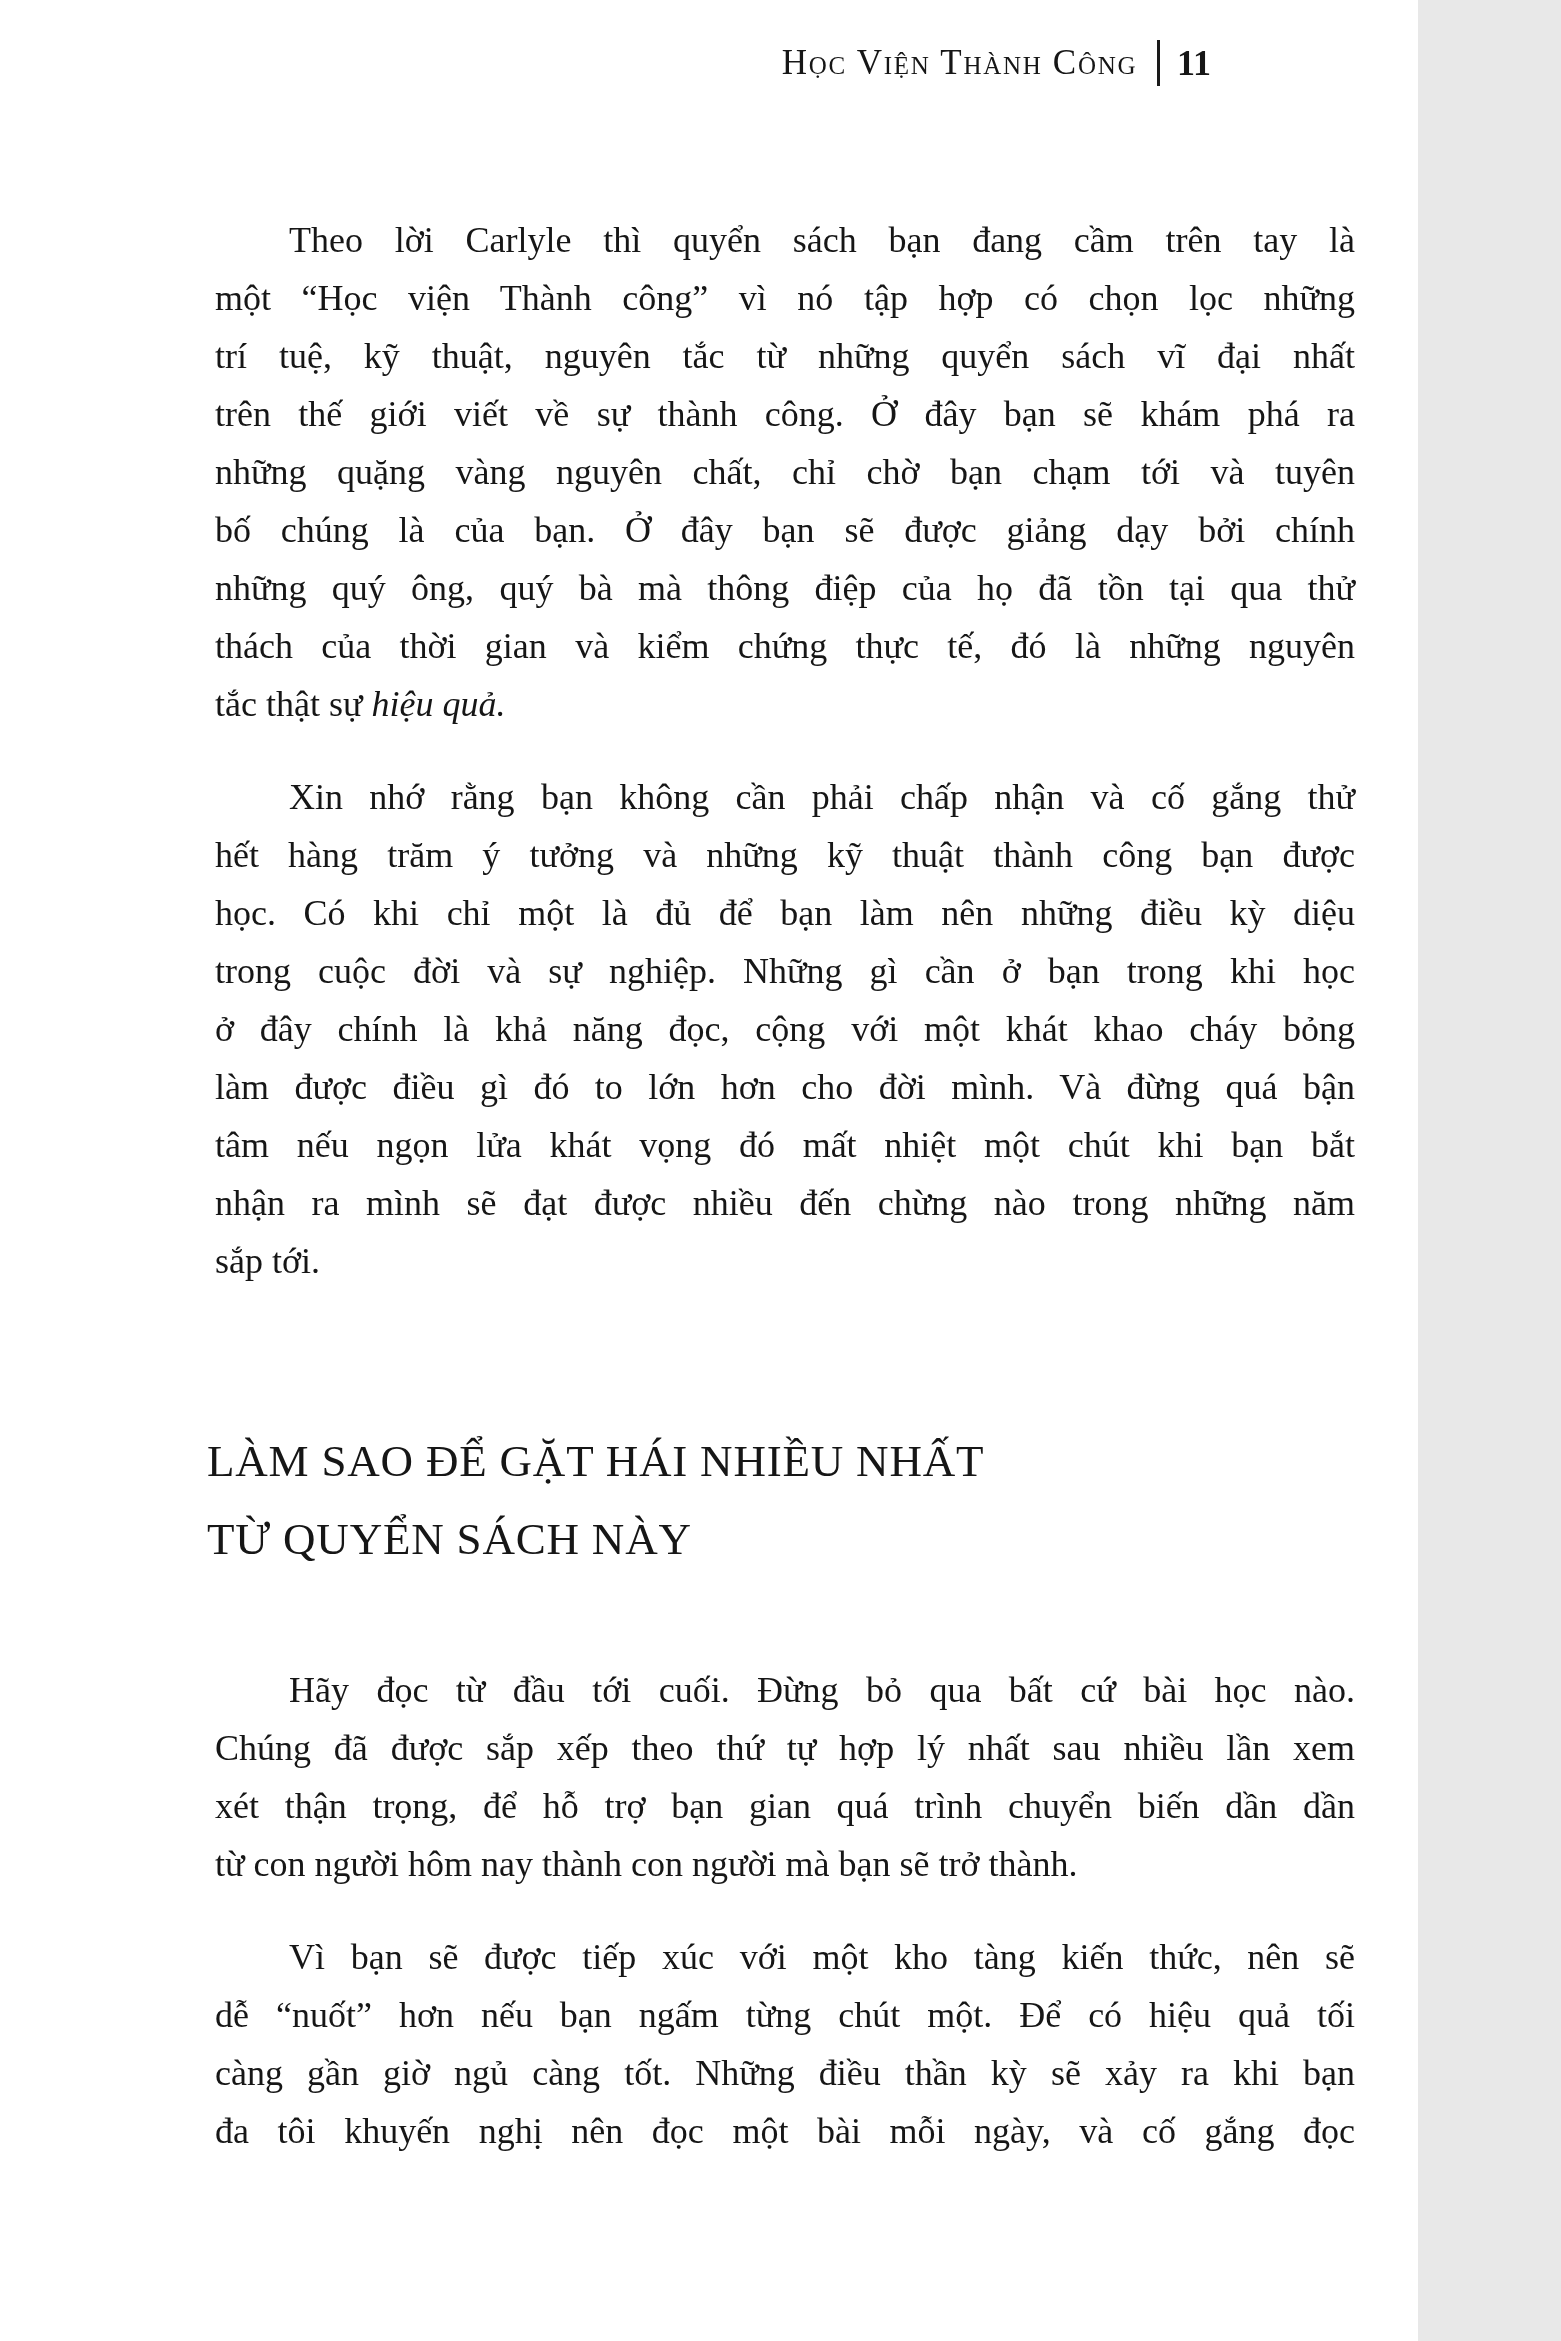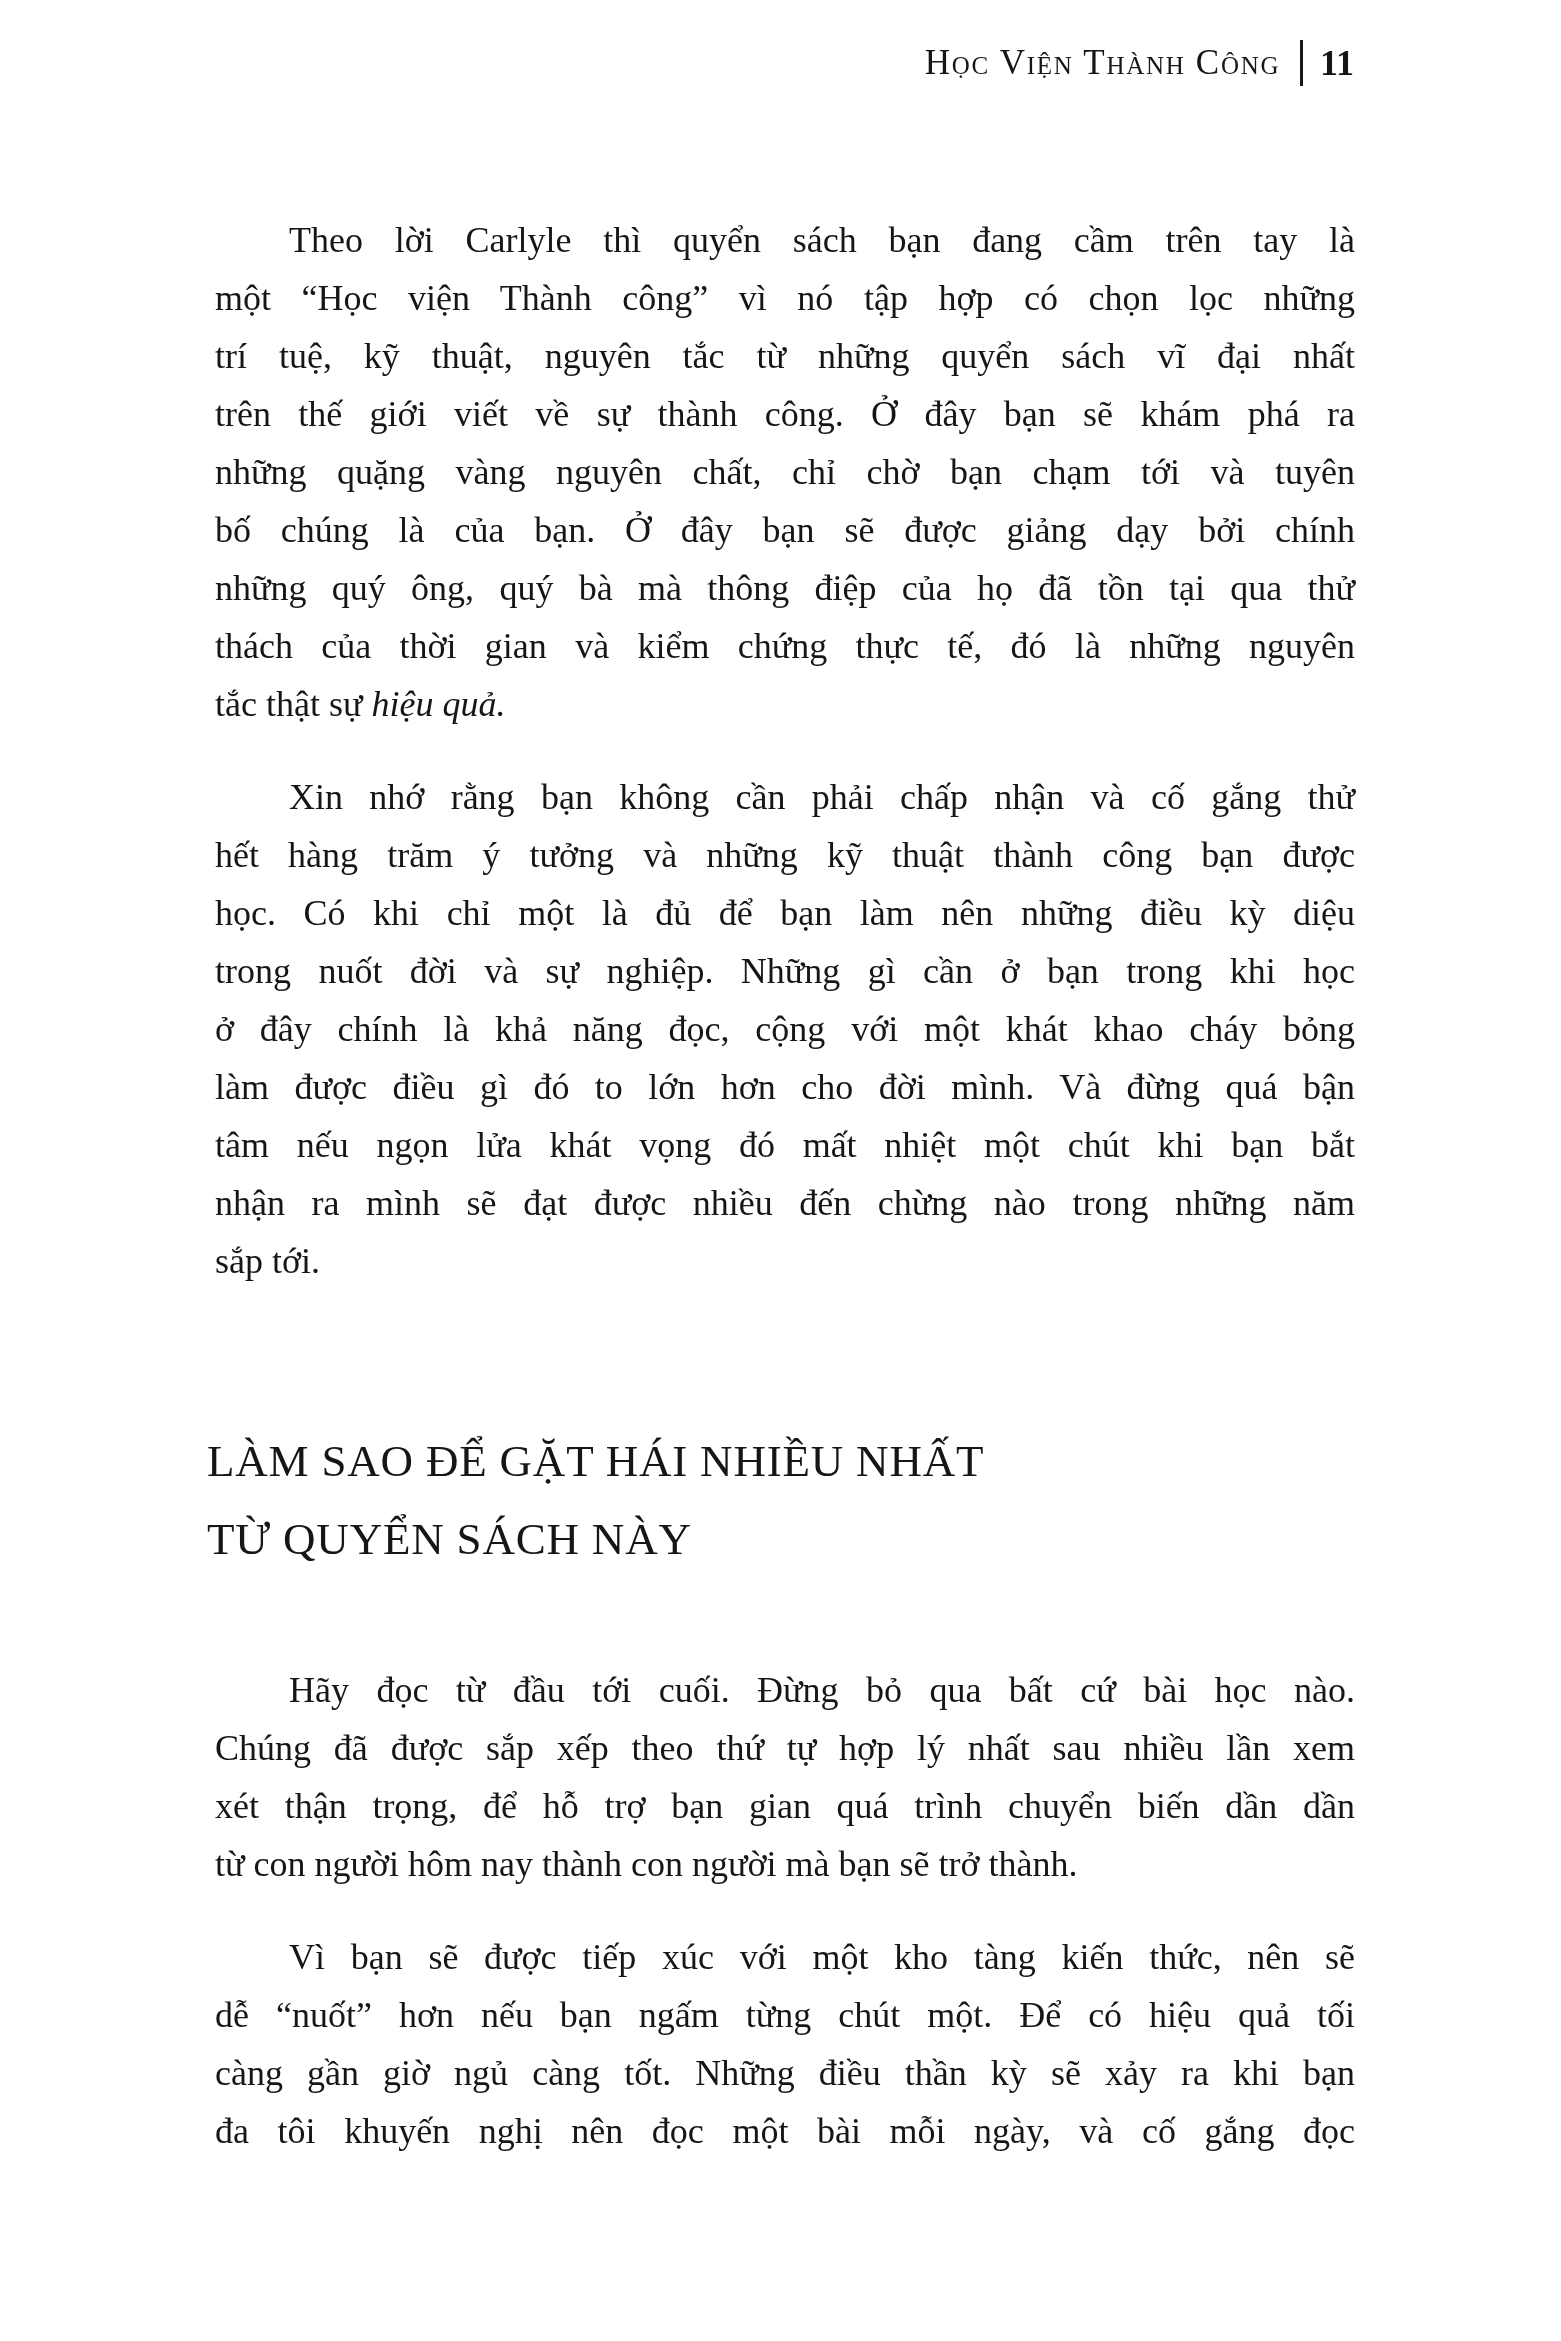--- a/index.html
+++ b/index.html
@@ -1,19 +1,19 @@
 <!DOCTYPE html>
 <html style="font-size:13.2px"><head>
 <meta charset="utf-8">
 <style>
   html, body { margin: 0; padding: 0; }
   body { background: #e8e8e8; }
   .page {
     position: relative;
-    width: 1561px;
+    width: 1418px;
     height: 2342px;
     background: #ffffff;
     font-family: "Liberation Serif", "DejaVu Serif", serif;
     color: #161616;
     overflow: hidden;
   }
   
   .header {
     position: absolute;
     top: 40px;
@@ -81,21 +81,21 @@
         <div class="line"><span>những quặng vàng nguyên chất, chỉ chờ bạn chạm tới và tuyên</span></div>
         <div class="line"><span>bố chúng là của bạn. Ở đây bạn sẽ được giảng dạy bởi chính</span></div>
         <div class="line"><span>những quý ông, quý bà mà thông điệp của họ đã tồn tại qua thử</span></div>
         <div class="line"><span>thách của thời gian và kiểm chứng thực tế, đó là những nguyên</span></div>
         <div class="line no-stretch"><span>tắc thật sự </span><i>hiệu quả.</i></div>
       </div>
       <div class="para">
         <div class="line indent"><span>Xin nhớ rằng bạn không cần phải chấp nhận và cố gắng thử</span></div>
         <div class="line"><span>hết hàng trăm ý tưởng và những kỹ thuật thành công bạn được</span></div>
         <div class="line"><span>học. Có khi chỉ một là đủ để bạn làm nên những điều kỳ diệu</span></div>
-        <div class="line"><span>trong nuốt đời và sự nghiệp. Những gì cần ở bạn trong khi học</span></div>
+        <div class="line"><span>trong cuộc đời và sự nghiệp. Những gì cần ở bạn trong khi học</span></div>
         <div class="line"><span>ở đây chính là khả năng đọc, cộng với một khát khao cháy bỏng</span></div>
         <div class="line"><span>làm được điều gì đó to lớn hơn cho đời mình. Và đừng quá bận</span></div>
         <div class="line"><span>tâm nếu ngọn lửa khát vọng đó mất nhiệt một chút khi bạn bắt</span></div>
         <div class="line"><span>nhận ra mình sẽ đạt được nhiều đến chừng nào trong những năm</span></div>
         <div class="line no-stretch"><span>sắp tới.</span></div>
       </div>
       <div class="heading">
         <div>LÀM SAO ĐỂ GẶT HÁI NHIỀU NHẤT</div>
         <div>TỪ QUYỂN SÁCH NÀY</div>
       </div>

